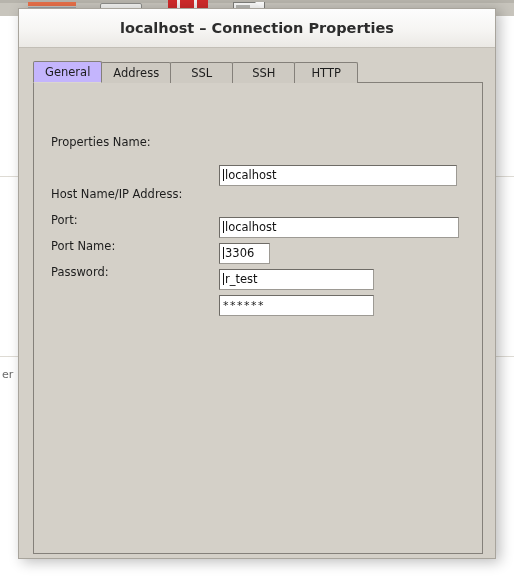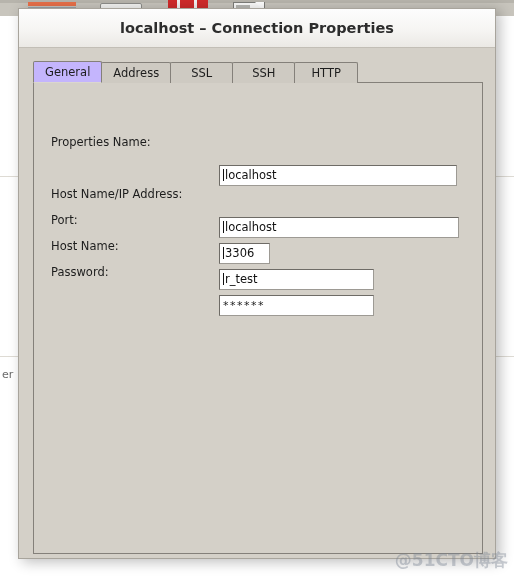--- a/index.html
+++ b/index.html
@@ -304,27 +304,26 @@
 
         <div class="form-label" style="left:17px; top:52px;">Properties Name:</div>
         <div class="text-input" style="left:185px; top:46px; width:238px; height:21px;"><span class="caret"></span><span>localhost</span></div>
 
         <div class="form-label" style="left:17px; top:104px;">Host Name/IP Address:</div>
         <div class="text-input" style="left:185px; top:98px; width:240px; height:21px;"><span class="caret"></span><span>localhost</span></div>
 
         <div class="form-label" style="left:17px; top:130px;text-align:center;">Port:</div>
         <div class="text-input" style="left:185px; top:124px; width:51px; height:21px;"><span class="caret"></span><span>3306</span></div>
 
-        <div class="form-label" style="left:17px; top:156px;">Host Name:</div>
+        <div class="form-label" style="left:17px; top:156px;">Port Name:</div>
         <div class="text-input" style="left:185px; top:150px; width:155px; height:21px;"><span class="caret"></span><span>r_test</span></div>
 
         <div class="form-label" style="left:17px; top:182px;">Password:</div>
         <div class="text-input" style="left:185px; top:176px; width:155px; height:21px;"><span class="pwd-dots">******</span></div>
 
 
       </div>
 
     </div>
   </div>
 
-  <div class="watermark">@51CTO博客</div>
 
 </div>
 
 </body></html>

